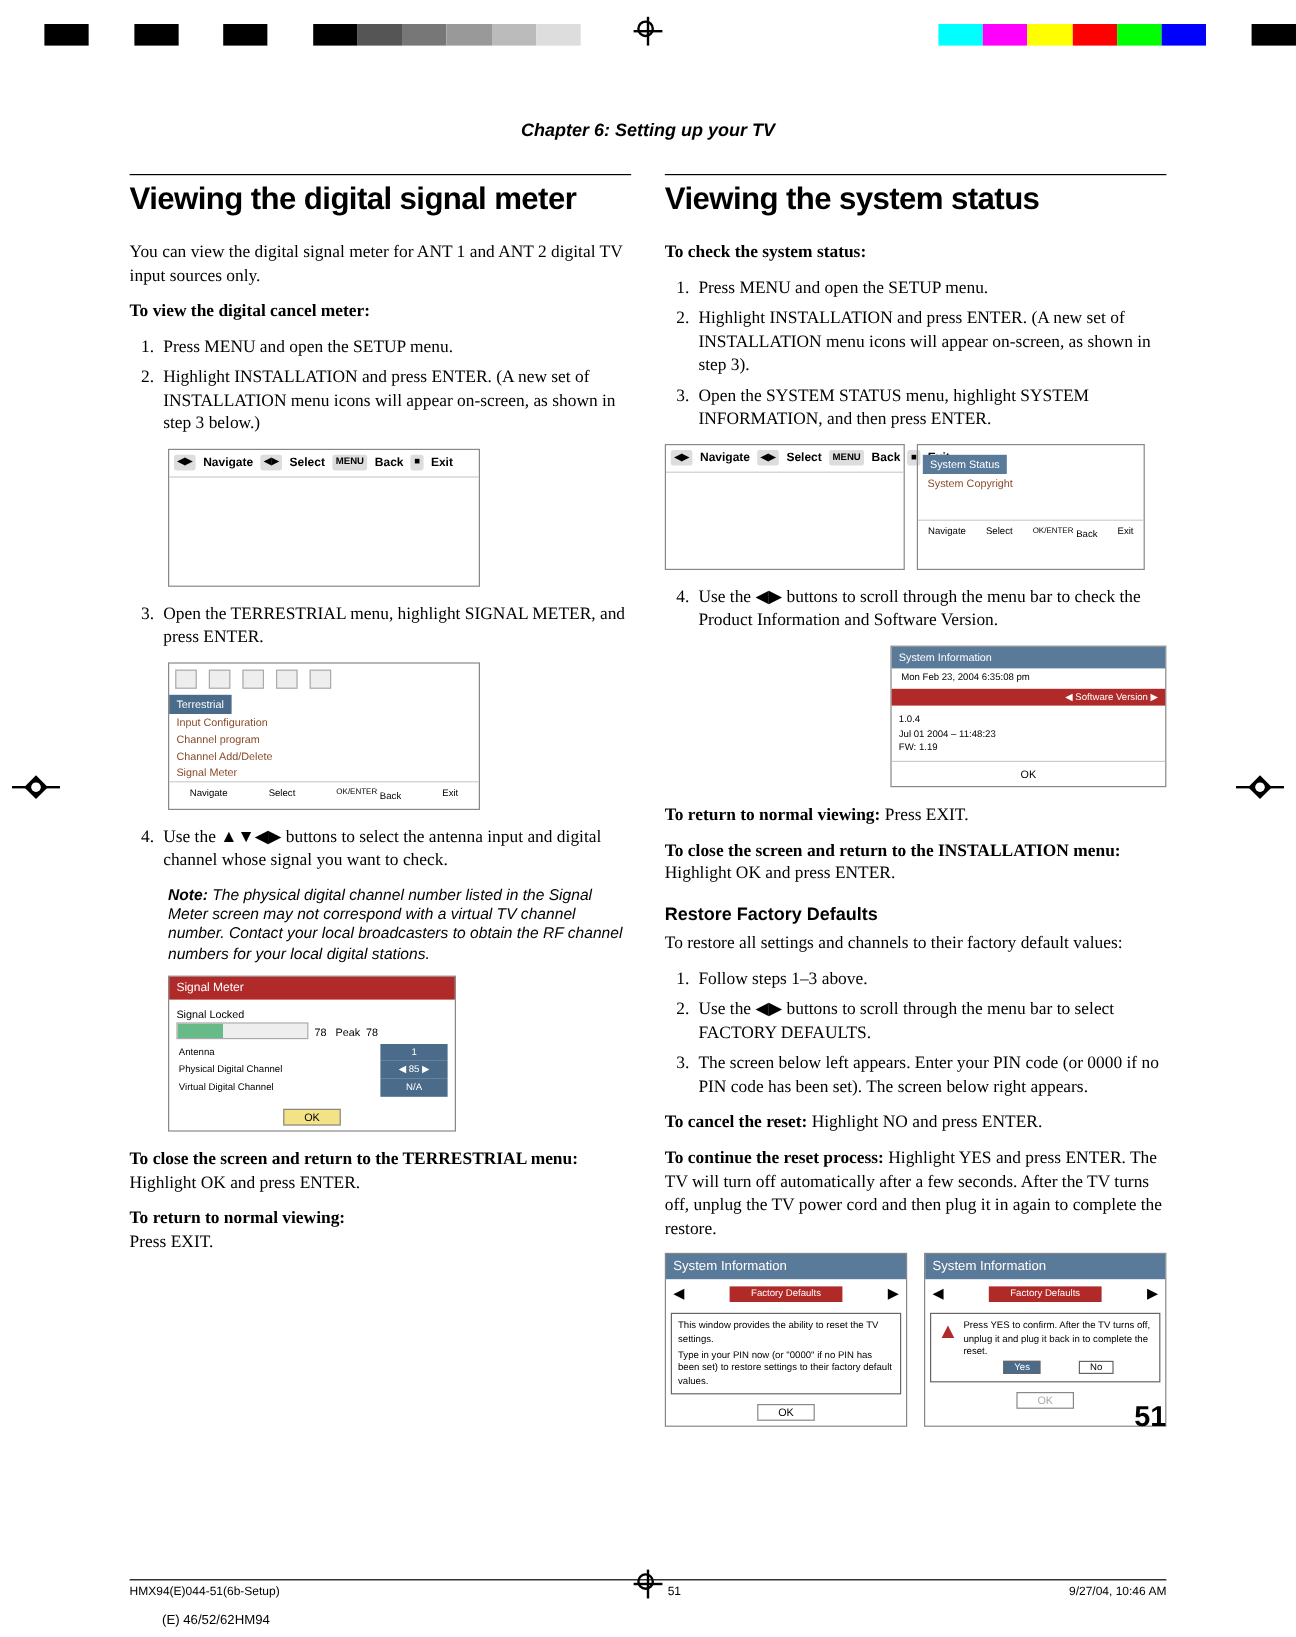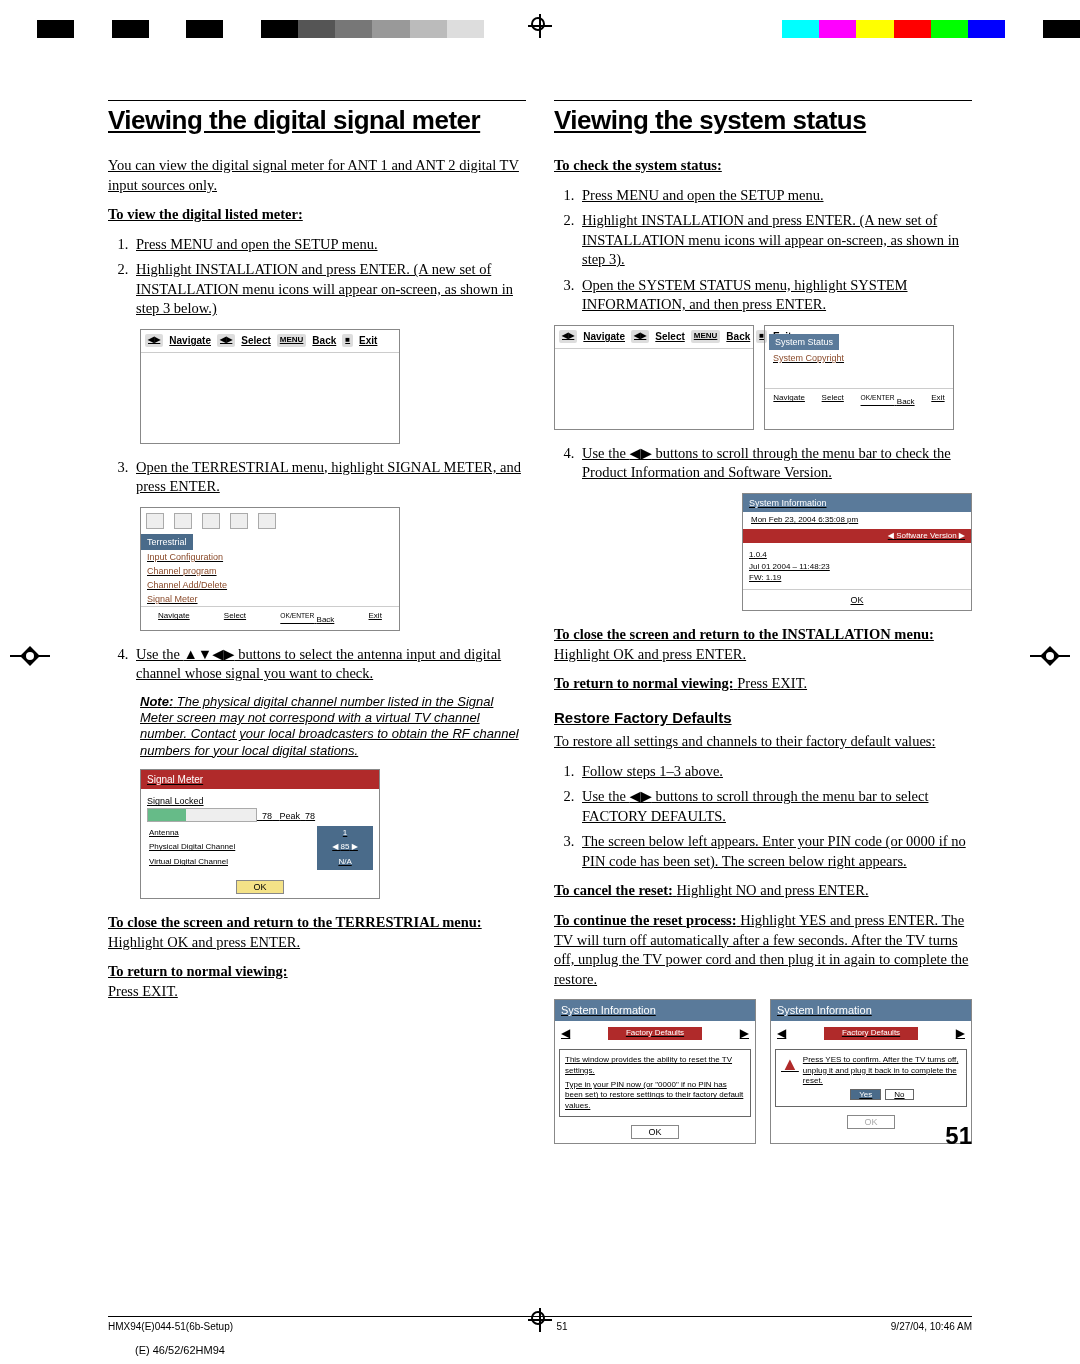--- a/index.html
+++ b/index.html
@@ -10,21 +10,21 @@
   .reg-mark::before, .reg-mark::after { content: ''; position: absolute; background: #000; }
   .reg-mark::before { width: 24px; height: 2px; top: 11px; left: 0; }
   .reg-mark::after { width: 2px; height: 24px; top: 0; left: 11px; }
   .reg-mark .circ { position: absolute; width: 14px; height: 14px; border: 2px solid #000; border-radius: 50%; top: 3px; left: 3px; }
   .page { position: absolute; top: 100px; left: 108px; width: 864px; }
   .chapter { text-align: center; font-style: italic; font-weight: bold; font-size: 15px; margin-bottom: 28px; font-family: Arial, sans-serif; }
   .columns { display: flex; gap: 28px; }
   .col { flex: 1; }
   .hr-heavy { border: none; border-top: 1.5px solid #000; margin-bottom: 2px; }
   h1.section { font-family: Arial, Helvetica, sans-serif; font-weight: bold; font-size: 26px; letter-spacing: -0.5px; margin-bottom: 18px; }
-  .body { font-size: 14.5px; line-height: 1.35; text-decoration: underline; }
+  .body { font-size: 14.5px; line-height: 1.35; }
   .body p { margin-bottom: 10px; }
   .body b, .body strong { font-weight: bold; }
   ol { margin-left: 24px; margin-bottom: 10px; }
   ol li { margin-bottom: 6px; padding-left: 4px; }
   .indent-note { margin-left: 32px; font-style: italic; font-size: 13px; line-height: 1.25; font-family: Arial, sans-serif; }
   .indent-note .nb { font-weight: bold; }
   .figure { border: 1px solid #888; margin: 8px 0 14px 32px; width: 260px; font-family: Arial, sans-serif; font-size: 9px; }
   .figure .navbar { display: flex; gap: 6px; padding: 4px; border-bottom: 1px solid #ccc; font-weight: bold; font-size: 10px; align-items: center; }
   .figure .navbar .chip { background: #ddd; border-radius: 2px; padding: 1px 3px; font-size: 8px; }
   .figure .content { height: 90px; }
@@ -60,21 +60,21 @@
   .factory-row { display: flex; gap: 14px; margin-top: 8px; }
   .fbox { border: 1px solid #888; flex: 1; font-family: Arial, sans-serif; font-size: 9px; }
   .fbox .ttl { background: #5a7a9a; color: #fff; padding: 3px 6px; font-size: 11px; }
   .fbox .tabs { color: #fff; padding: 4px 6px; display: flex; justify-content: space-between; align-items: center; font-size: 8px; }
   .fbox .tabs .fd { background: #b02a2a; padding: 1px 18px; }
   .fbox .arrow { color: #000; font-size: 12px; }
   .fbox .msg { border: 1px solid #666; margin: 4px; padding: 5px; font-size: 8px; line-height: 1.3; min-height: 56px; }
   .fbox .okrow { text-align: center; padding: 4px; }
   .fbox .ok2 { display: inline-block; border: 1px solid #888; padding: 0 16px; font-size: 9px; }
   .fbox .yn { text-align: center; margin-top: 4px; }
-  .fbox .yn span { border: 1px solid #666; padding: 0 8px; margin: 0 2px; font-size: 8px; }
+  .fbox .yn span { border: 1px solid #666; padding: 0 8px; margin: 0 16px; font-size: 8px; }
   .fbox .yn .yes { background: #4a6b8a; color: #fff; }
   .fbox .warn { display: flex; gap: 4px; }
   .fbox .tri { color: #b02a2a; font-size: 18px; line-height: 1; }
   .copyright { text-align: center; font-size: 9px; font-family: Arial, sans-serif; margin-top: 20px; }
   .pagenum { position: absolute; right: 0; bottom: -6px; font-family: Arial, sans-serif; font-weight: bold; font-size: 24px; }
   .foot { position: absolute; bottom: 32px; left: 108px; width: 864px; border-top: 0.5px solid #000; font-family: Arial, sans-serif; font-size: 10px; display: flex; justify-content: space-between; padding-top: 4px; }
   .arrowglyph { font-family: Arial, sans-serif; }
   .bottom-mark { position: absolute; bottom: 8px; left: 135px; font-family: Arial, sans-serif; font-size: 11px; }
   .side-reg { position: absolute; width: 40px; height: 16px; }
   .side-reg .line { position: absolute; width: 40px; height: 1.5px; background: #000; top: 7px; }
@@ -128,28 +128,29 @@
     <div class="diamond"></div>
     <div class="inner-circle"></div>
   </div>
 <div class="side-reg" style="top:648px; right:10px;">
     <div class="line"></div>
     <div class="diamond"></div>
     <div class="inner-circle"></div>
   </div>
 
 <div class="page">
+  <div class="chapter">Chapter 6: Setting up your TV</div>
 
   <div class="columns">
 
     <div class="col body">
       <hr class="hr-heavy">
       <h1 class="section">Viewing the digital signal meter</h1>
       <p>You can view the digital signal meter for ANT 1 and ANT 2 digital TV input sources only.</p>
-      <p><strong>To view the digital listed meter:</strong></p>
+      <p><strong>To view the digital cancel meter:</strong></p>
       <ol>
         <li>Press MENU and open the SETUP menu.</li>
         <li>Highlight INSTALLATION and press ENTER. (A new set of INSTALLATION menu icons will appear on-screen, as shown in step 3 below.)</li>
       </ol>
 
       <div class="figure">
         <div class="navbar">
           <span class="chip">◀▶</span>
             <span>Navigate</span>
           <span class="chip">◀▶</span>
@@ -271,22 +272,22 @@
         <div class="date">Mon Feb 23, 2004   6:35:08 pm</div>
         <div class="sv">◀ <span>Software Version</span> ▶</div>
         <div class="vals">
           <div>1.0.4</div>
           <div>Jul 01 2004 – 11:48:23</div>
           <div>FW: 1.19</div>
         </div>
         <div class="okrow"><span class="okbtn">OK</span></div>
       </div>
 
+      <p><strong>To return to normal viewing:</strong> <span>Press EXIT.</span></p>
       <p><strong>To close the screen and return to the INSTALLATION menu:</strong> <span>Highlight OK and press ENTER.</span></p>
-      <p><strong>To return to normal viewing:</strong> <span>Press EXIT.</span></p>
 
       <h2 class="subsect">Restore Factory Defaults</h2>
       <p>To restore all settings and channels to their factory default values:</p>
       <ol>
         <li>Follow steps 1–3 above.</li>
         <li><span>Use the </span><span class="arrowglyph">◀▶</span><span> buttons to scroll through the menu bar to select FACTORY DEFAULTS.</span></li>
         <li>The screen below left appears. Enter your PIN code (or 0000 if no PIN code has been set). The screen below right appears.</li>
       </ol>
       <p><strong>To cancel the reset:</strong> <span>Highlight NO and press ENTER.</span></p>
       <p><strong>To continue the reset process:</strong> <span>Highlight YES and press ENTER. The TV will turn off automatically after a few seconds. After the TV turns off, unplug the TV power cord and then plug it in again to complete the restore.</span></p>

